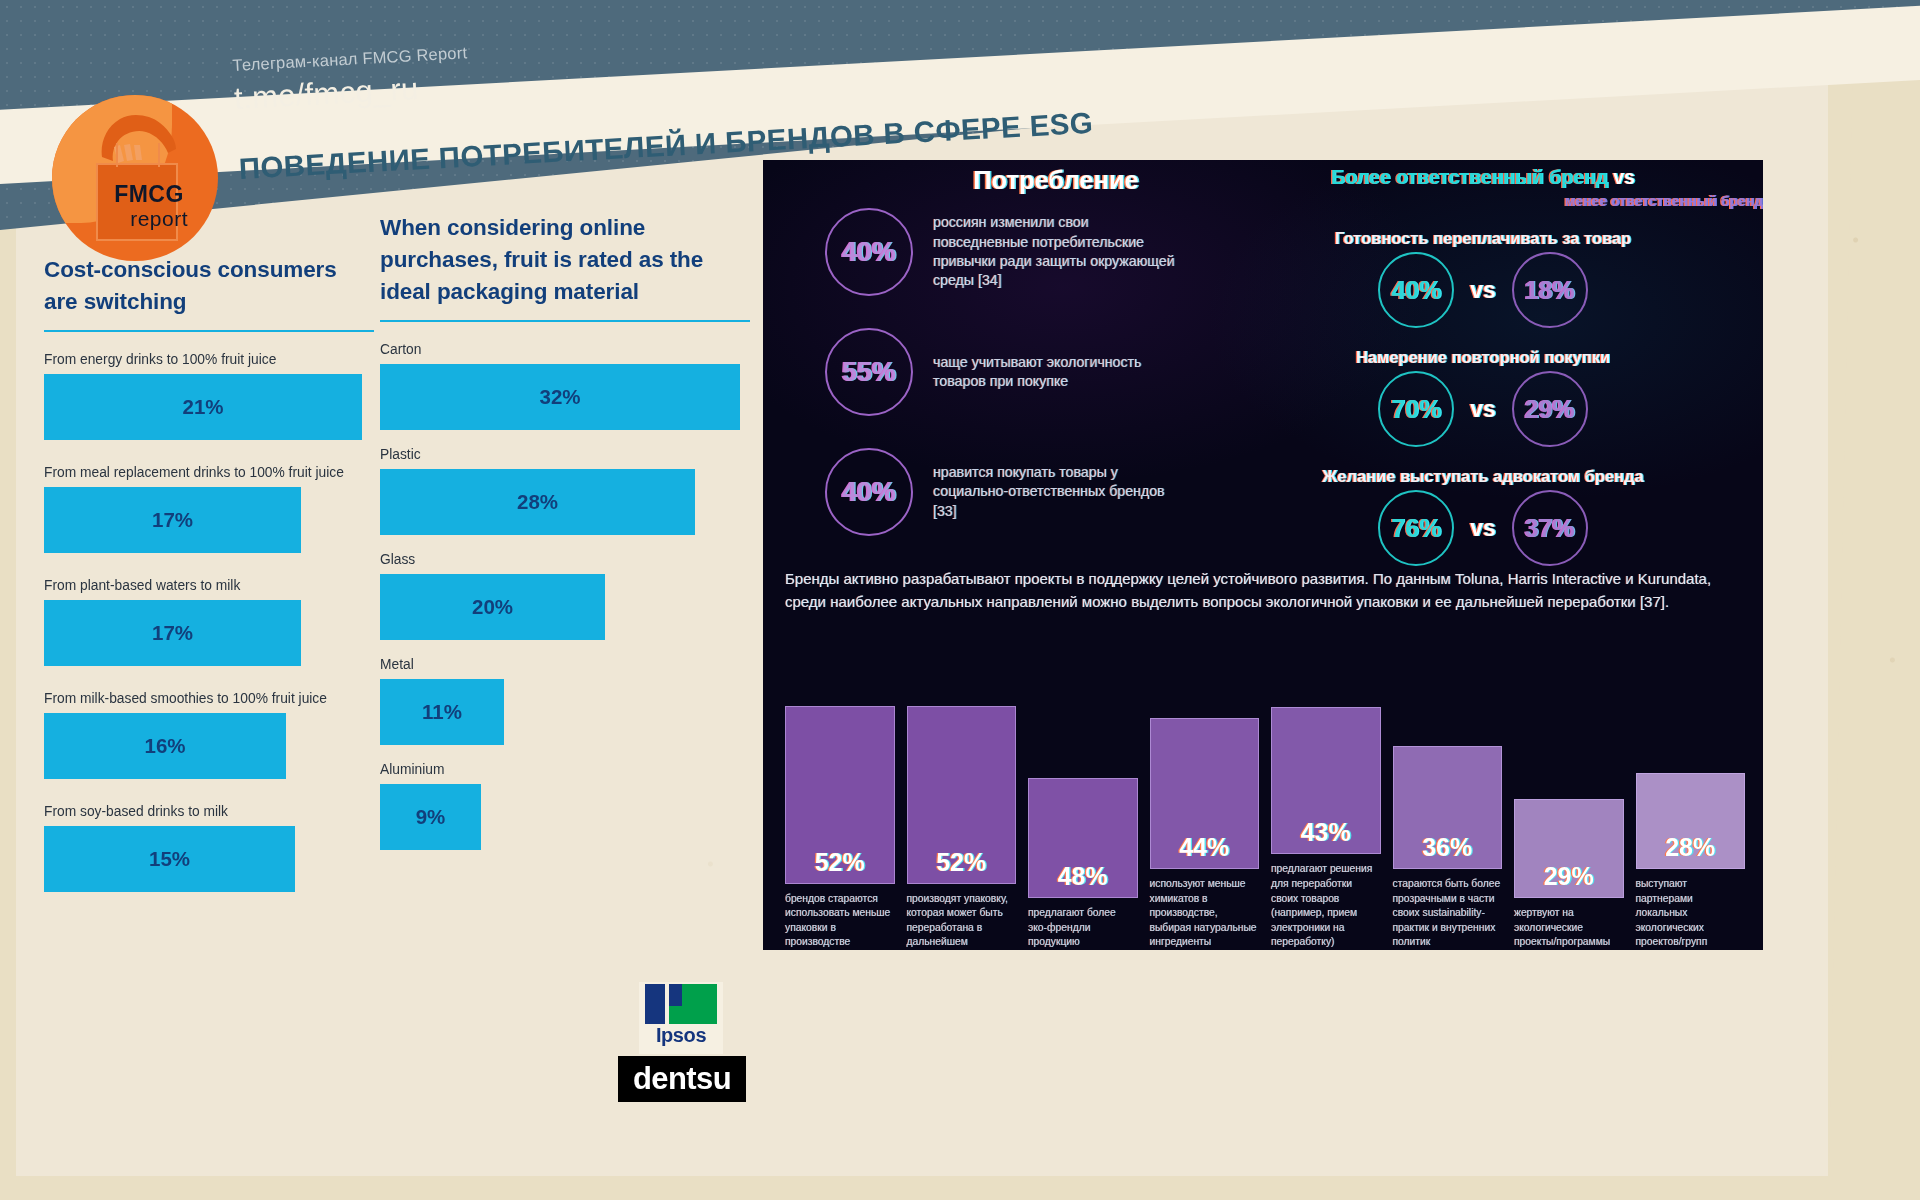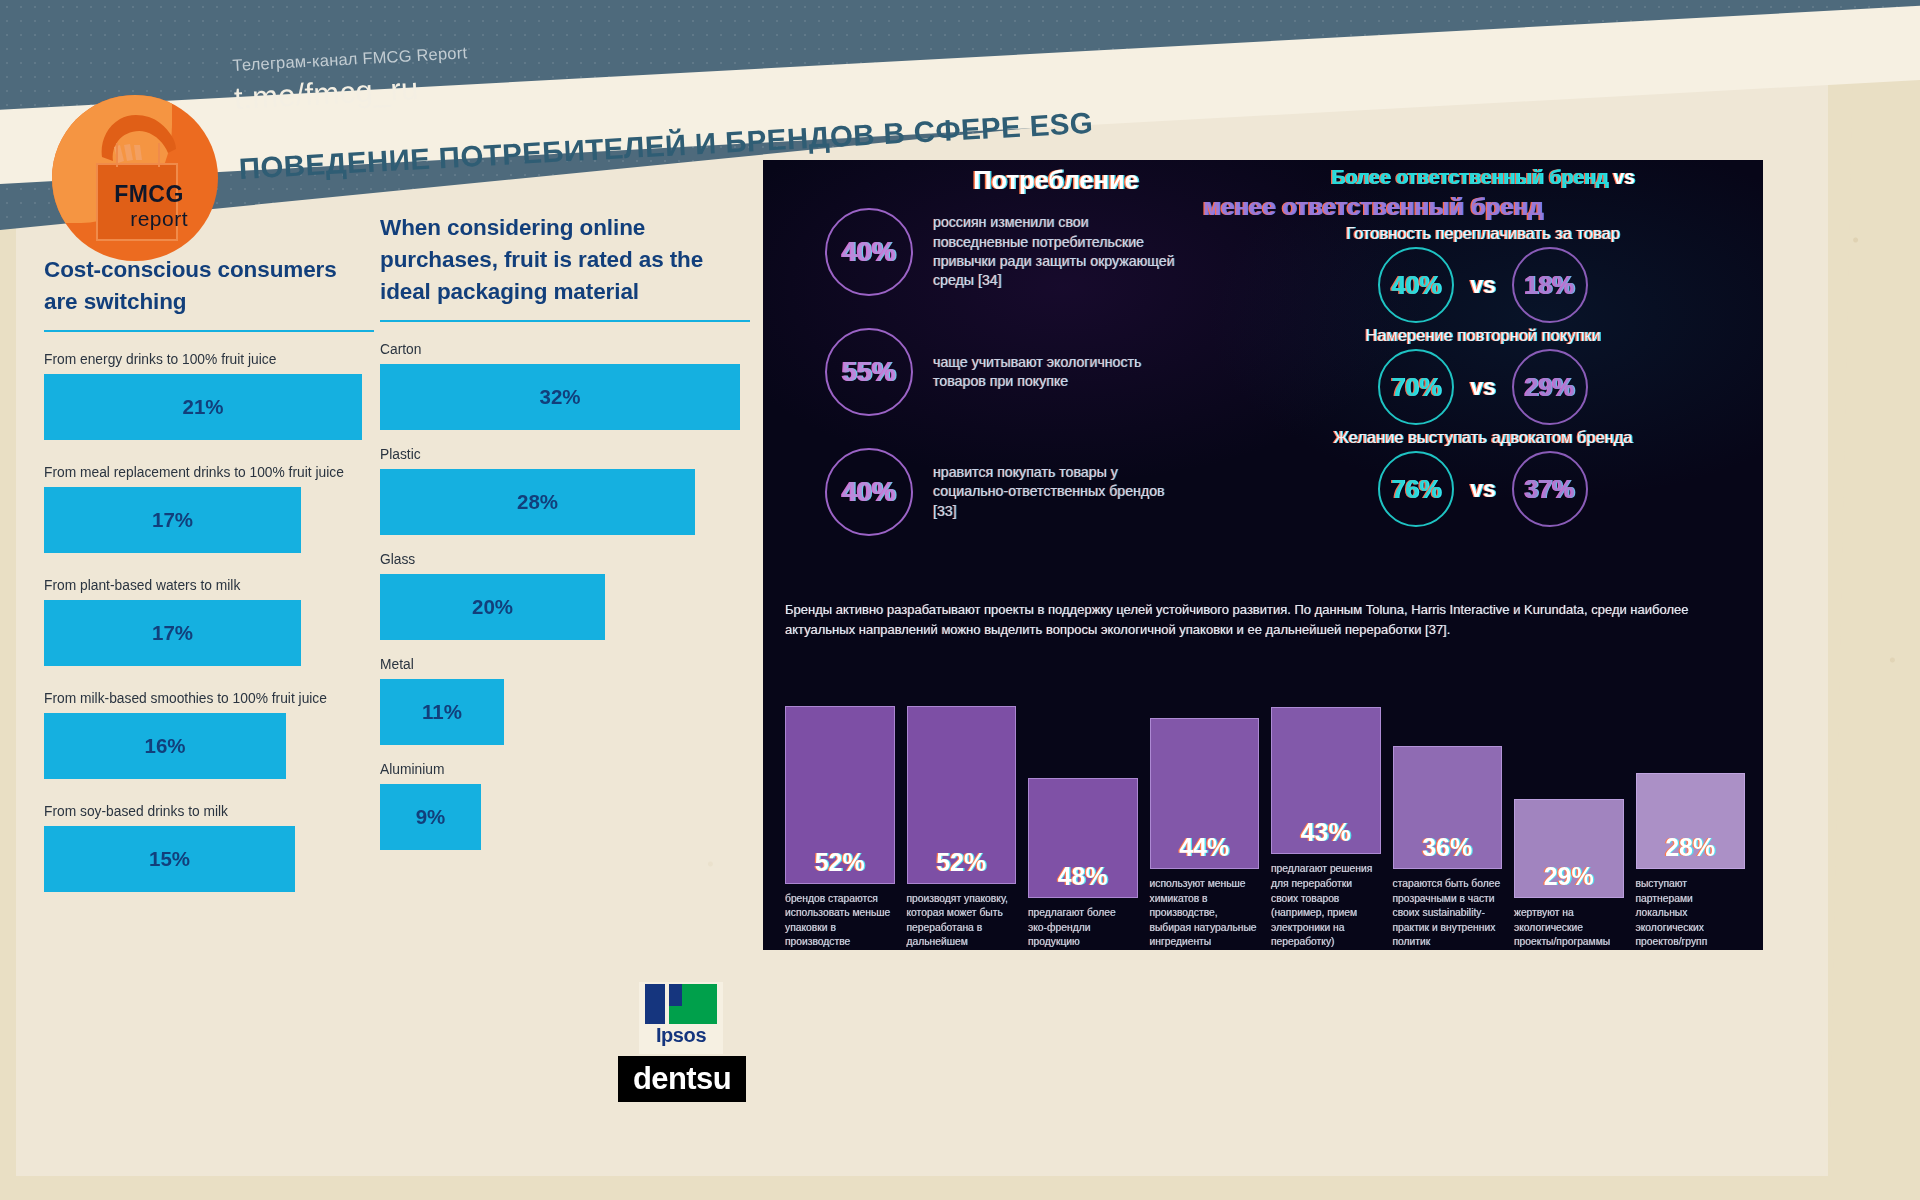--- a/index.html
+++ b/index.html
@@ -178,50 +178,49 @@
     text-shadow:-.7px 0 rgba(255,120,90,.6), .7px 0 rgba(90,200,235,.6);
   }
   
   #vs-block{ position:absolute; left:440px; top:6px; width:560px; }
   #vs-head1{
     text-align:center; font-size:19.5px; font-weight:bold; color:#28d9d9;
     text-shadow:-1.2px 0 #ff6a4d, 1.2px 0 #2ee7f2;
   }
   #vs-head1 .vs-sfx{ color:#ffffff; }
   #vs-head2{
-    text-align:left; font-size:24px; font-weight:bold; color:#9b79d6;
+    text-align:right; font-size:14px; font-weight:bold; color:#9b79d6;
     margin-top:4px;
     text-shadow:-1.2px 0 #ff6a4d, 1.2px 0 #6f7ce8;
   }
   .vs-sub{
-    text-align:center; font-size:16.5px; font-weight:normal; color:#f2f2f8;
-    margin-top:3px;
+    text-align:center; font-size:16.5px; font-weight:bold; color:#f2f2f8;
+    margin-top:20px;
     text-shadow:-1.1px 0 #ff6a4d, 1.1px 0 #3fd8ee;
   }
   .vs-pair{
     display:flex; align-items:center; justify-content:center; gap:16px; margin-top:4px;
   }
   .vs-circ{
     width:76px; height:76px; border-radius:50%;
     display:flex; align-items:center; justify-content:center;
     font-size:25px; font-weight:bold;
   }
   .vs-circ.teal{ border:2.2px solid #1fc3c3; color:#2ed7d7;
     text-shadow:-1.2px 0 #ff6a4d, 1.2px 0 #36e8f5;}
   .vs-circ.purp{ border:2.2px solid #8a5cb8; color:#a77fd3;
     text-shadow:-1.2px 0 #d36bd0, 1.2px 0 #6fb9e8;}
   .vs-word{ font-size:23px; font-weight:bold; color:#ffffff;
     text-shadow:-1.2px 0 #ff6a4d, 1.2px 0 #3fd8ee;}
 
   
   #dp-para{
     position:absolute; left:22px; top:408px; width:955px;
-    font-size:13px; line-height:1.52; color:#dfe6f2;
+    font-size:15px; line-height:1.52; color:#dfe6f2;
     text-shadow:-.6px 0 rgba(255,110,80,.55), .6px 0 rgba(90,200,235,.55);
-    margin-top:32px;
   }
 
   
   #dp-chart{
     position:absolute; left:22px; top:500px; width:960px; height:290px;
     display:flex; align-items:flex-end; gap:12px;
   }
   .dp-col{ flex:1; display:flex; flex-direction:column; justify-content:flex-end; height:100%;}
   .dp-bar{
     position:relative; width:100%;

